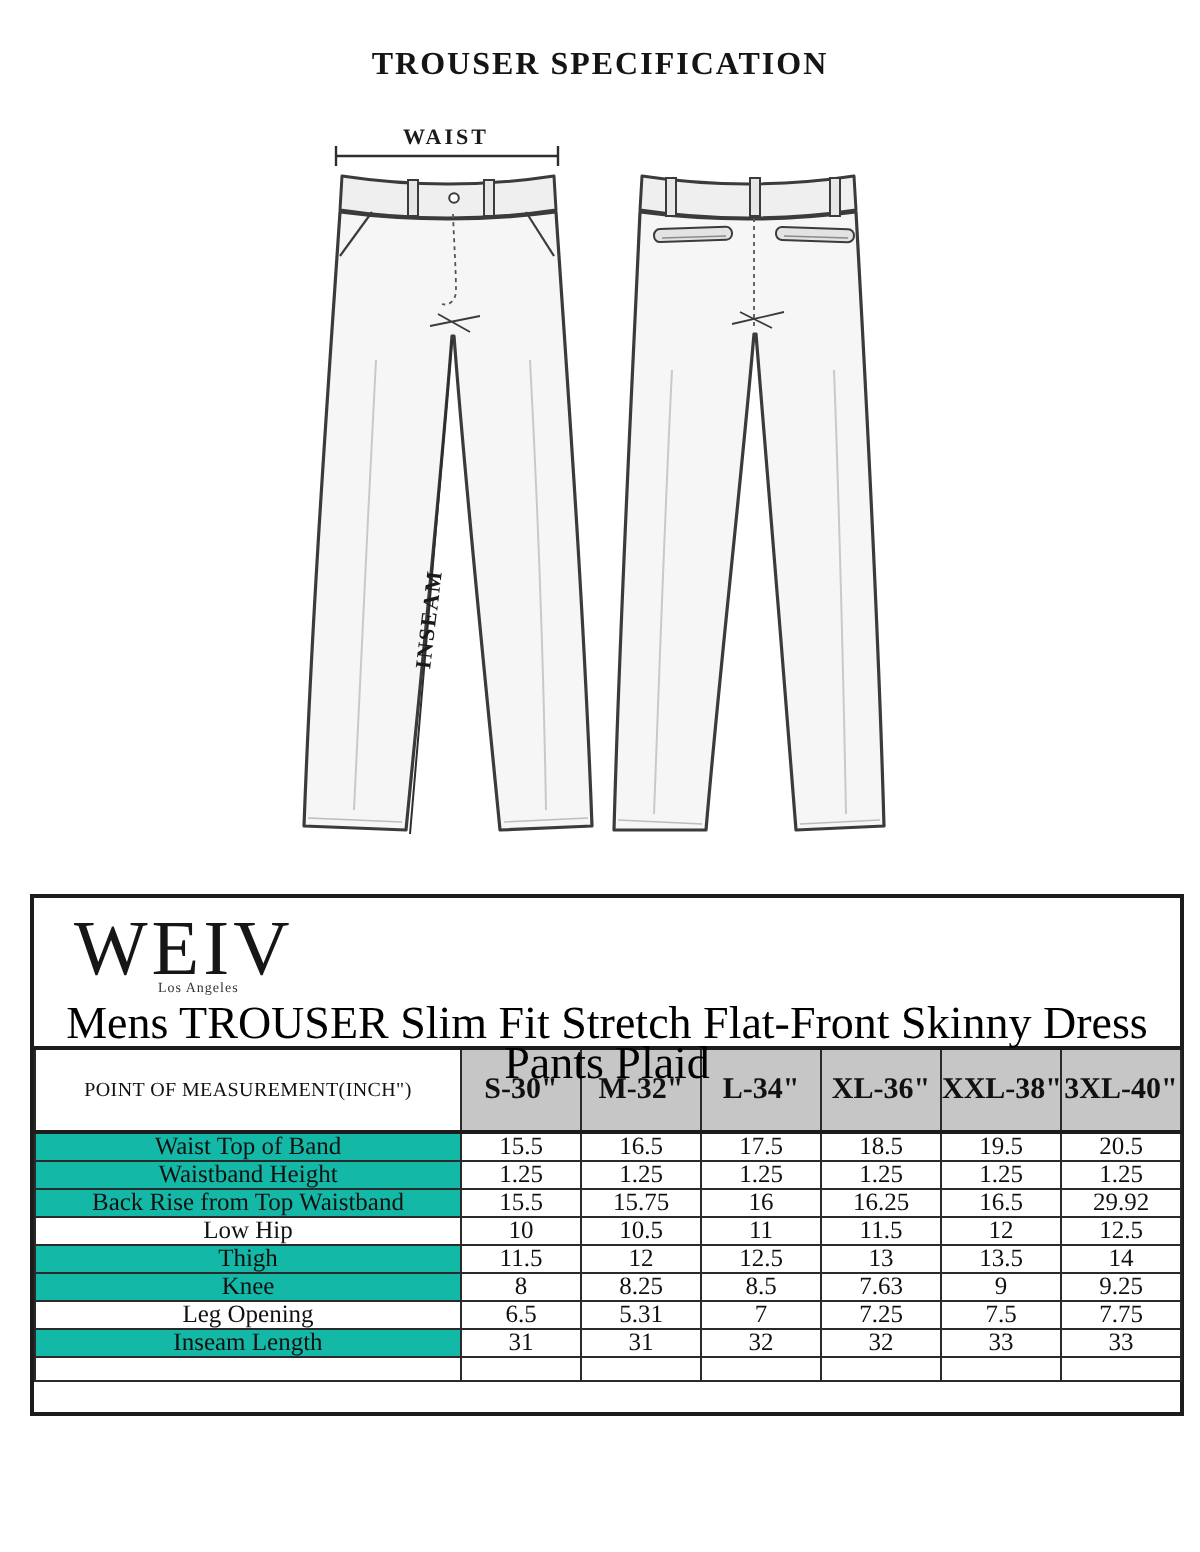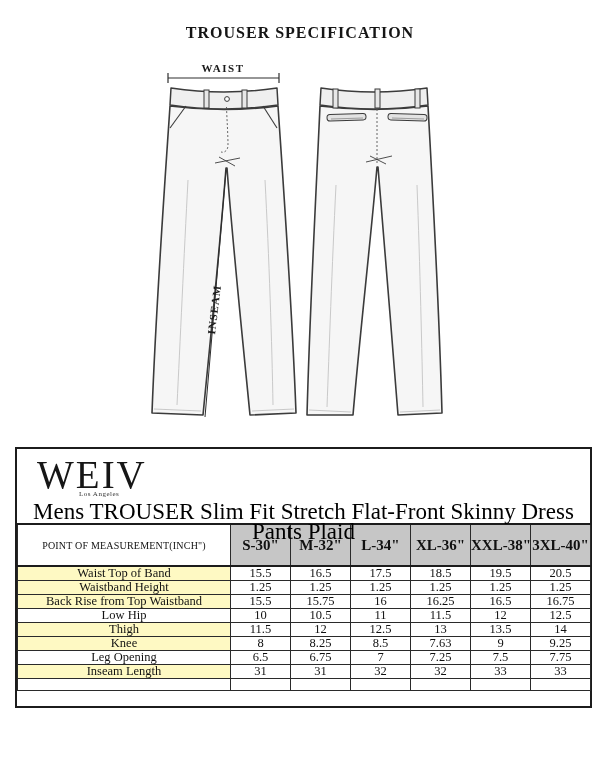--- a/index.html
+++ b/index.html
@@ -46,21 +46,21 @@
     overflow:hidden; white-space:nowrap; padding:0;
   }
   .spec-table thead th { border-top:2px solid #1c1c1c; border-bottom:2px solid #1c1c1c; }
   .th-measure {
     background:#fff; font-size:10px; font-weight:normal; letter-spacing:0.2px;
     height:42px;
   }
   .th-size { background:#c6c6c6; font-size:15px; font-weight:bold; }
   .spec-table tbody td { height:14px; font-size:12.5px; line-height:13px; }
   td.row-label { background:#fff; }
-  td.row-label.shaded { background:#fef9c3; }
+  td.row-label.shaded { background:#14b8a6; }
   tr.empty-row td { height:12px; }
 </style>
 </head>
 <body>
 
 <div class="page">
 
   <div class="main-title">TROUSER SPECIFICATION</div>
 
   <svg class="drawing-svg" width="360" height="370" viewBox="0 0 360 370">
@@ -178,21 +178,21 @@
           <td>1.25</td>
           <td>1.25</td>
         </tr>
         <tr>
           <td class="row-label shaded">Back Rise from Top Waistband</td>
           <td>15.5</td>
           <td>15.75</td>
           <td>16</td>
           <td>16.25</td>
           <td>16.5</td>
-          <td>16.75</td>
+          <td>29.92</td>
         </tr>
         <tr>
           <td class="row-label">Low Hip</td>
           <td>10</td>
           <td>10.5</td>
           <td>11</td>
           <td>11.5</td>
           <td>12</td>
           <td>12.5</td>
         </tr>
@@ -210,21 +210,21 @@
           <td>8</td>
           <td>8.25</td>
           <td>8.5</td>
           <td>7.63</td>
           <td>9</td>
           <td>9.25</td>
         </tr>
         <tr>
           <td class="row-label">Leg Opening</td>
           <td>6.5</td>
-          <td>6.75</td>
+          <td>5.31</td>
           <td>7</td>
           <td>7.25</td>
           <td>7.5</td>
           <td>7.75</td>
         </tr>
         <tr>
           <td class="row-label shaded">Inseam Length</td>
           <td>31</td>
           <td>31</td>
           <td>32</td>

